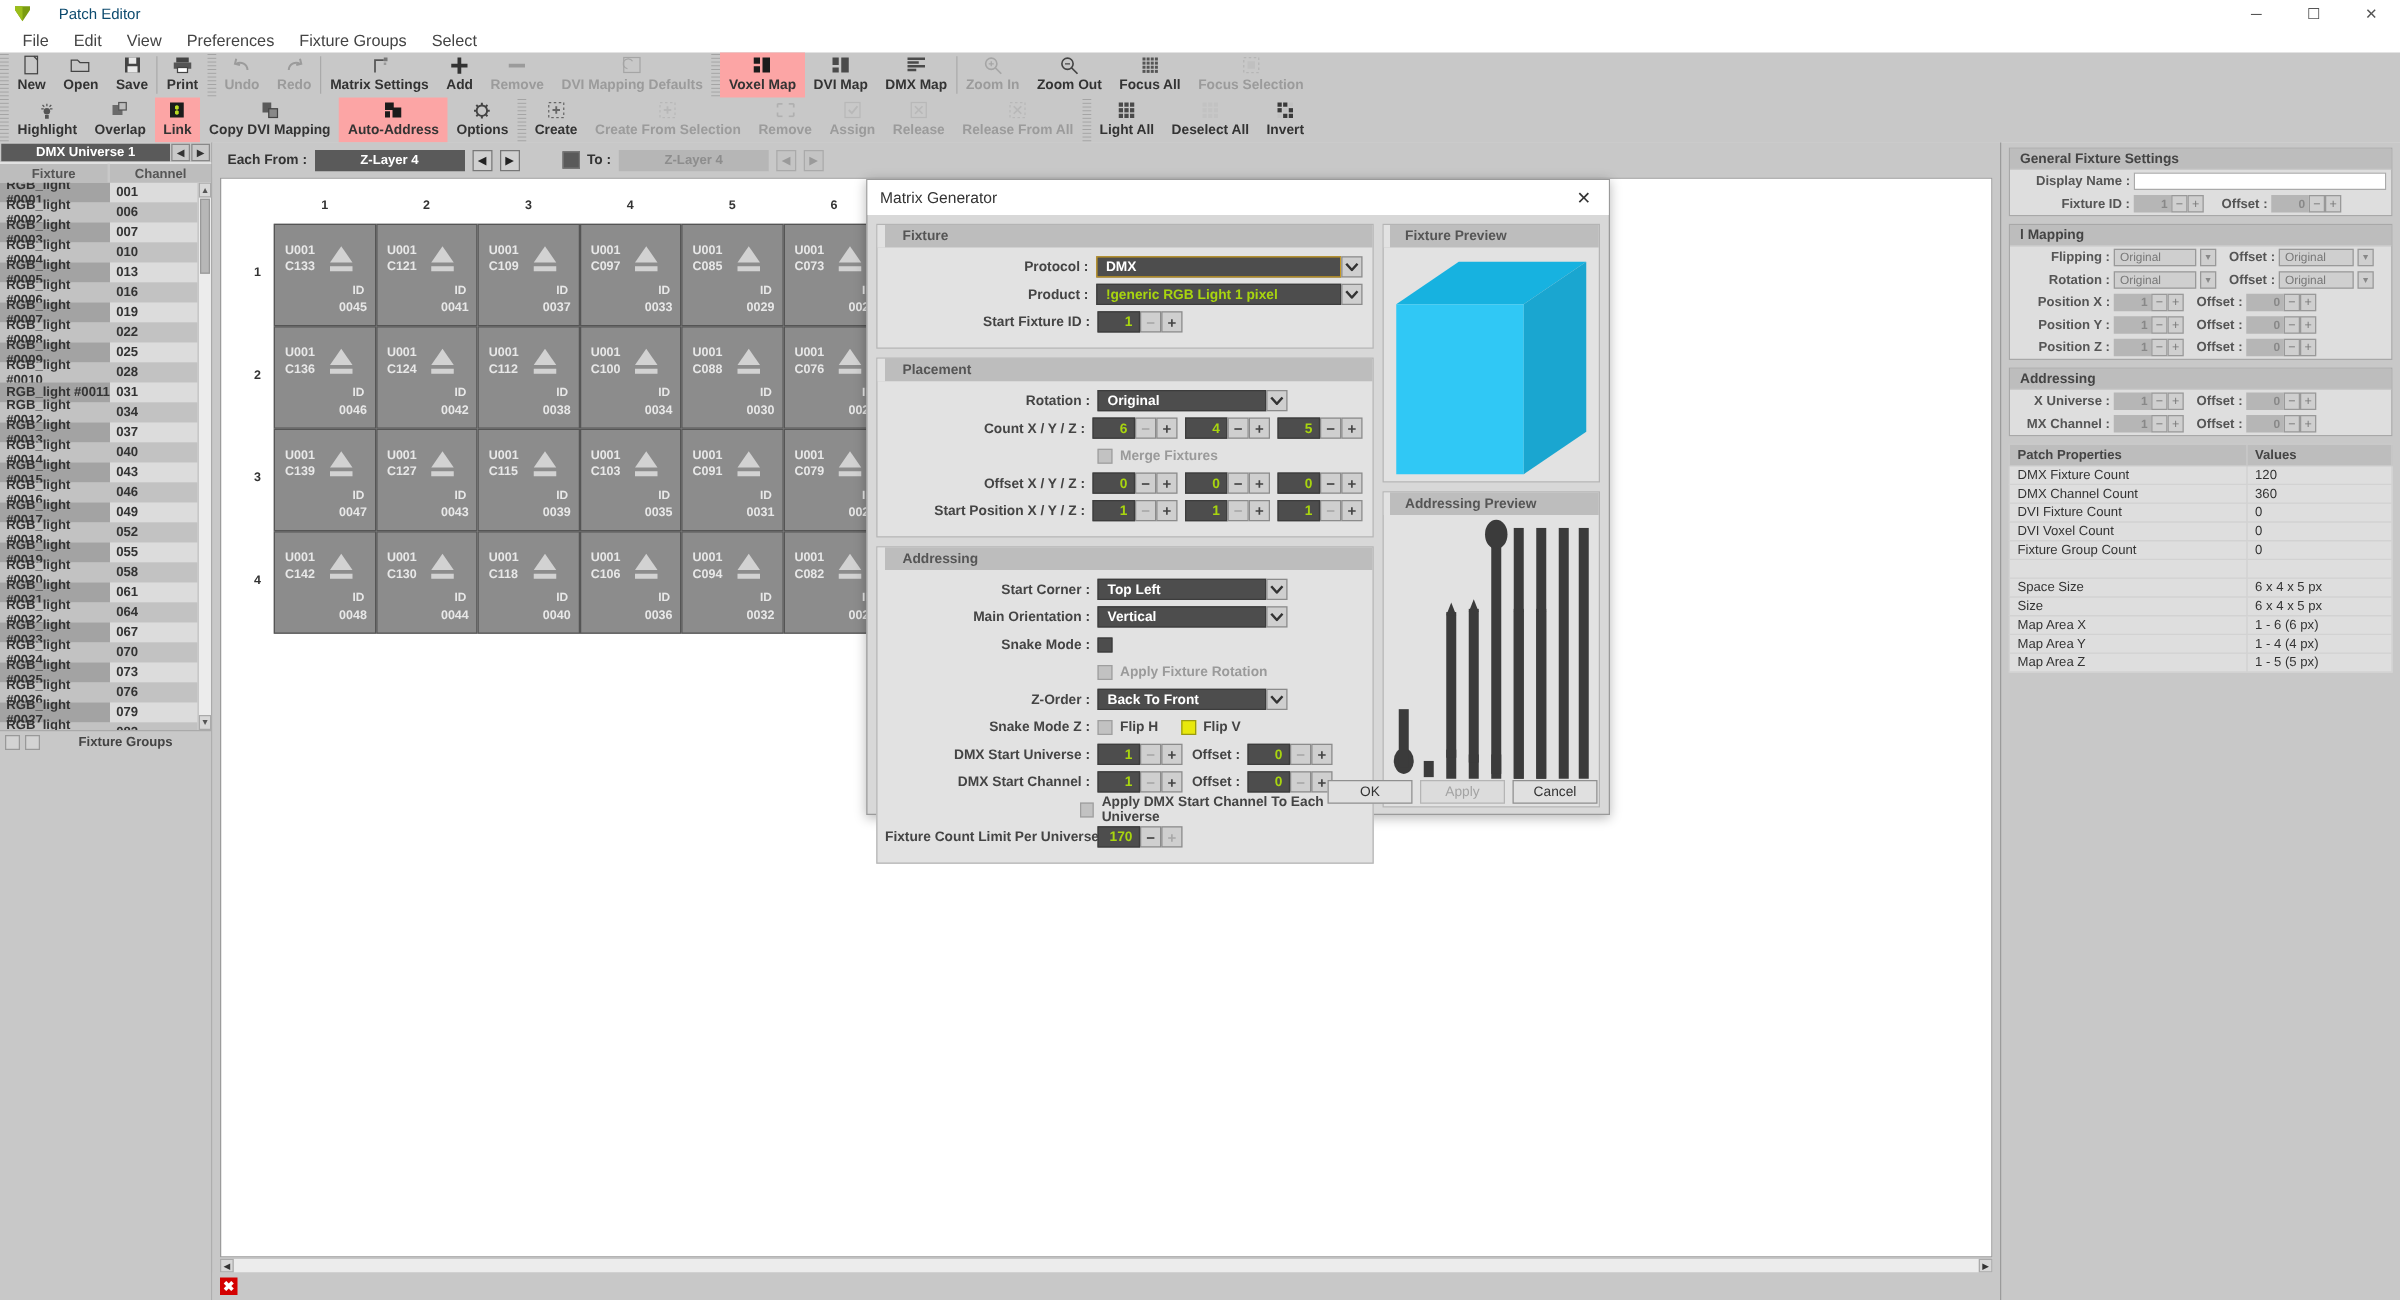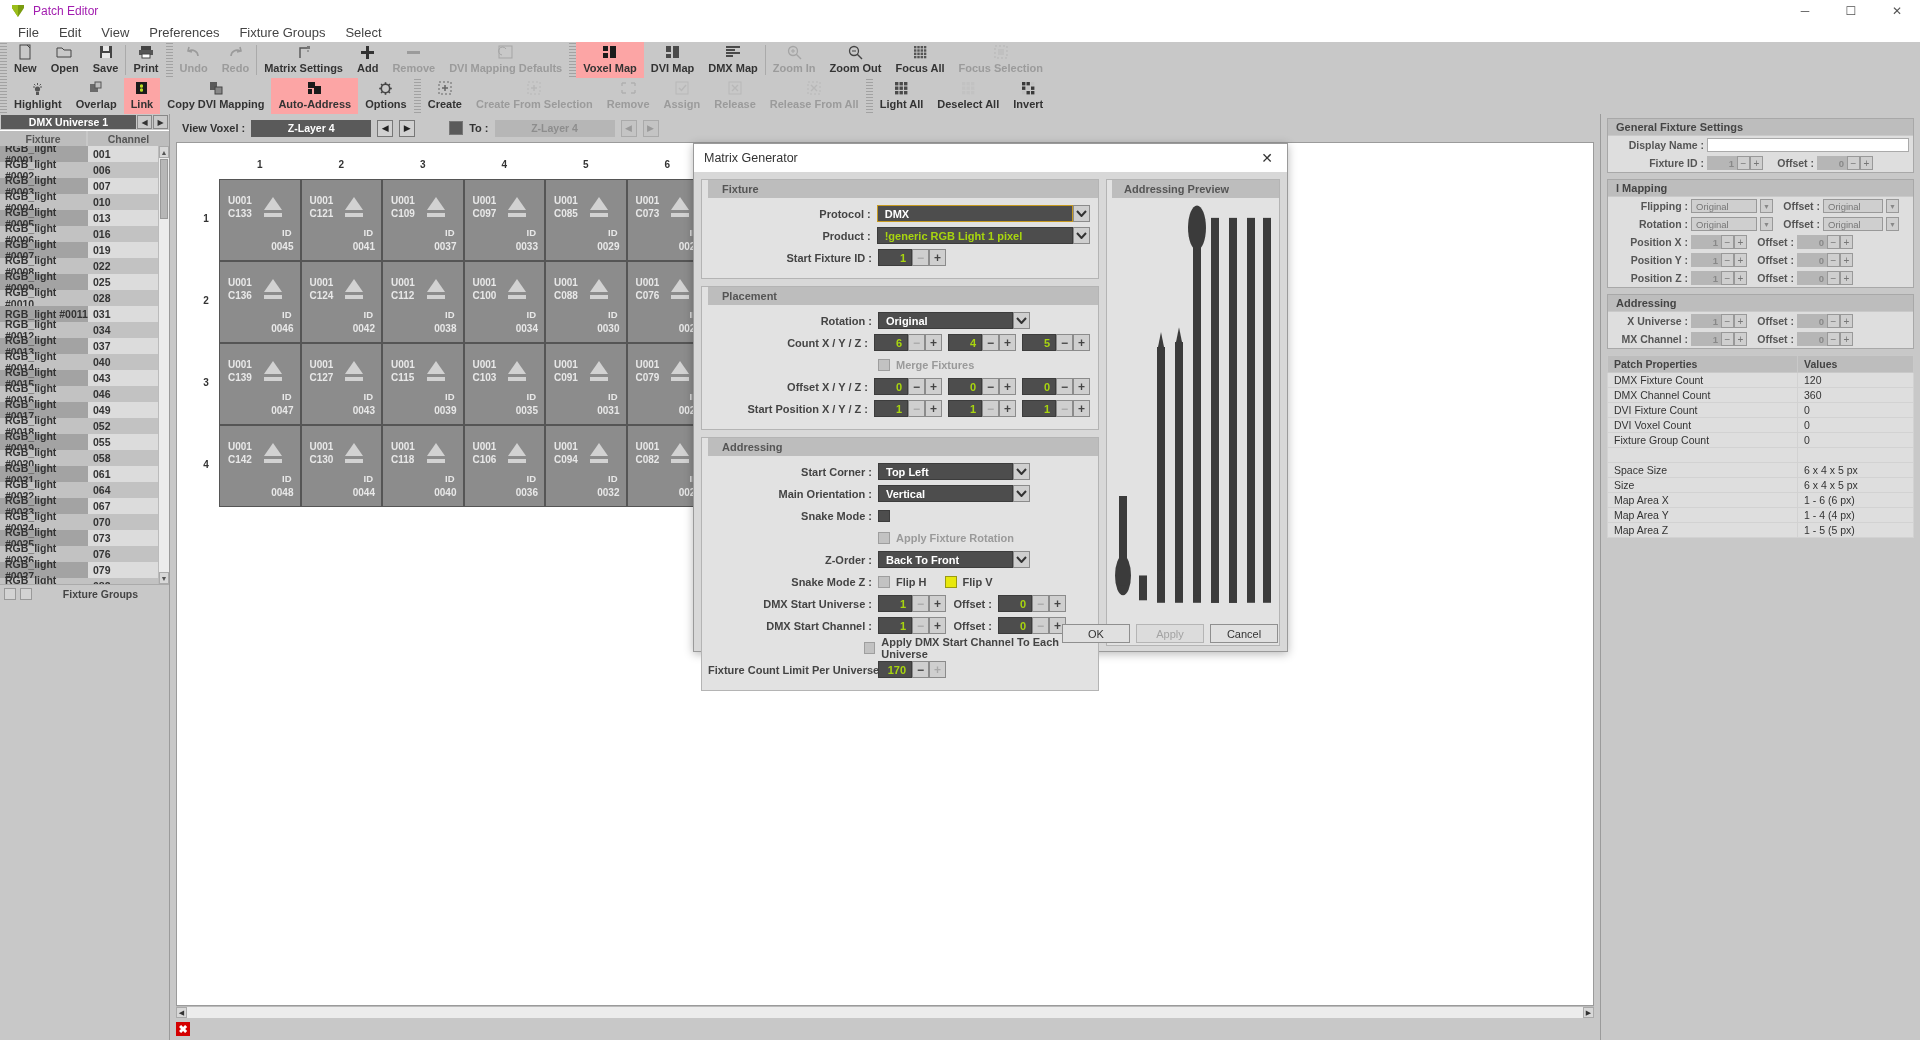--- a/index.html
+++ b/index.html
@@ -5,21 +5,21 @@
   * { box-sizing: border-box; margin:0; padding:0; }
   body {
     width:1920px; height:1040px; overflow:hidden;
     font-family:"Liberation Sans", sans-serif;
     background:#ffffff; color:#333;
     -webkit-font-smoothing:antialiased;
   }
   
   .titlebar{height:22px;background:#fff;display:flex;align-items:center;border-bottom:1px solid #fff;}
   .tb-logo{width:22px;height:22px;margin-left:7px;display:flex;align-items:center;justify-content:center;}
-  .tb-title{font-size:12px;color:#a21caf;margin-left:4px;}
+  .tb-title{font-size:12px;color:#0c4a6e;margin-left:18px;}
   .tb-btns{margin-left:auto;display:flex;}
   .tb-btn{width:46px;height:22px;display:flex;align-items:center;justify-content:center;color:#555;font-size:12px;}
   
   .menubar{height:20px;background:#fff;display:flex;align-items:center;padding-left:8px;gap:0px;}
   .menu-item{font-size:13px;color:#444;padding:2px 10px;}
   
   .ribbon{background:#c8c8c8;}
   .ribbon-row{display:flex;height:36px;align-items:stretch;}
   .grip{width:7px;background-image:repeating-linear-gradient(0deg,#999 0 1px,transparent 1px 3px);background-size:3px 3px;background-position:2px 2px;background-repeat:repeat;opacity:.8;}
   .rbtn{min-width:34px;padding:1px 7px 2px;display:flex;flex-direction:column;align-items:center;justify-content:flex-start;font-size:11px;font-weight:bold;color:#333;cursor:default;}
@@ -649,21 +649,21 @@
     <div class="fgroups">
       <div class="fg-sq"></div>
       <div class="fg-sq"></div>
       <div class="fg-lbl">Fixture Groups</div>
     </div>
     <div class="fg-area"></div>
   </div>
 
   <div class="center">
     <div class="viewbar">
-      <div class="vb-lbl">View Voxel :</div>
+      <div class="vb-lbl">Each From :</div>
       <div class="vb-combo">Z-Layer 4</div>
       <div class="vb-arrow">◀</div>
       <div class="vb-arrow">▶</div>
       <div style="width:22px"></div>
       <div class="vb-check"></div>
       <div class="vb-lbl" style="margin-left:0">To :</div>
       <div class="vb-combo dis">Z-Layer 4</div>
       <div class="vb-arrow dis">◀</div>
       <div class="vb-arrow dis">▶</div>
     </div>
@@ -1296,20 +1296,30 @@
                 <div class="numfield" style="width:34px">170</div>
                 <div class="pmbtn">−</div>
                 <div class="pmbtn dis">+</div>
               </div>
           </div>
         </div>
       </div>
     </div>
 
     <div class="dlg-right">
+      <div class="prevbox" style="height:207px;flex:none">
+        <div class="prev-hd">Fixture Preview</div>
+        <div class="prev-bd">
+          <svg width="100%" height="100%" viewBox="0 0 172 165" preserveAspectRatio="none">
+            <polygon points="10,40 112,40 162,10 60,10" fill="#17b2e0"></polygon>
+            <polygon points="10,40 112,40 112,160 10,160" fill="#30c8f5"></polygon>
+            <polygon points="112,40 162,10 162,130 112,160" fill="#1aa6d0"></polygon>
+          </svg>
+        </div>
+      </div>
       <div class="prevbox">
         <div class="prev-hd">Addressing Preview</div>
         <div class="prev-bd">
           <svg width="100%" height="100%" viewBox="0 0 172 180" preserveAspectRatio="none">
             <g fill="#3b3b3b">
               <circle cx="16" cy="152" r="8"></circle>
               <rect x="12" y="120" width="8" height="36"></rect>
               <rect x="32" y="152" width="8" height="10"></rect>
               <rect x="50" y="145" width="8" height="18"></rect>
               <rect x="50" y="60" width="8" height="90"></rect>

